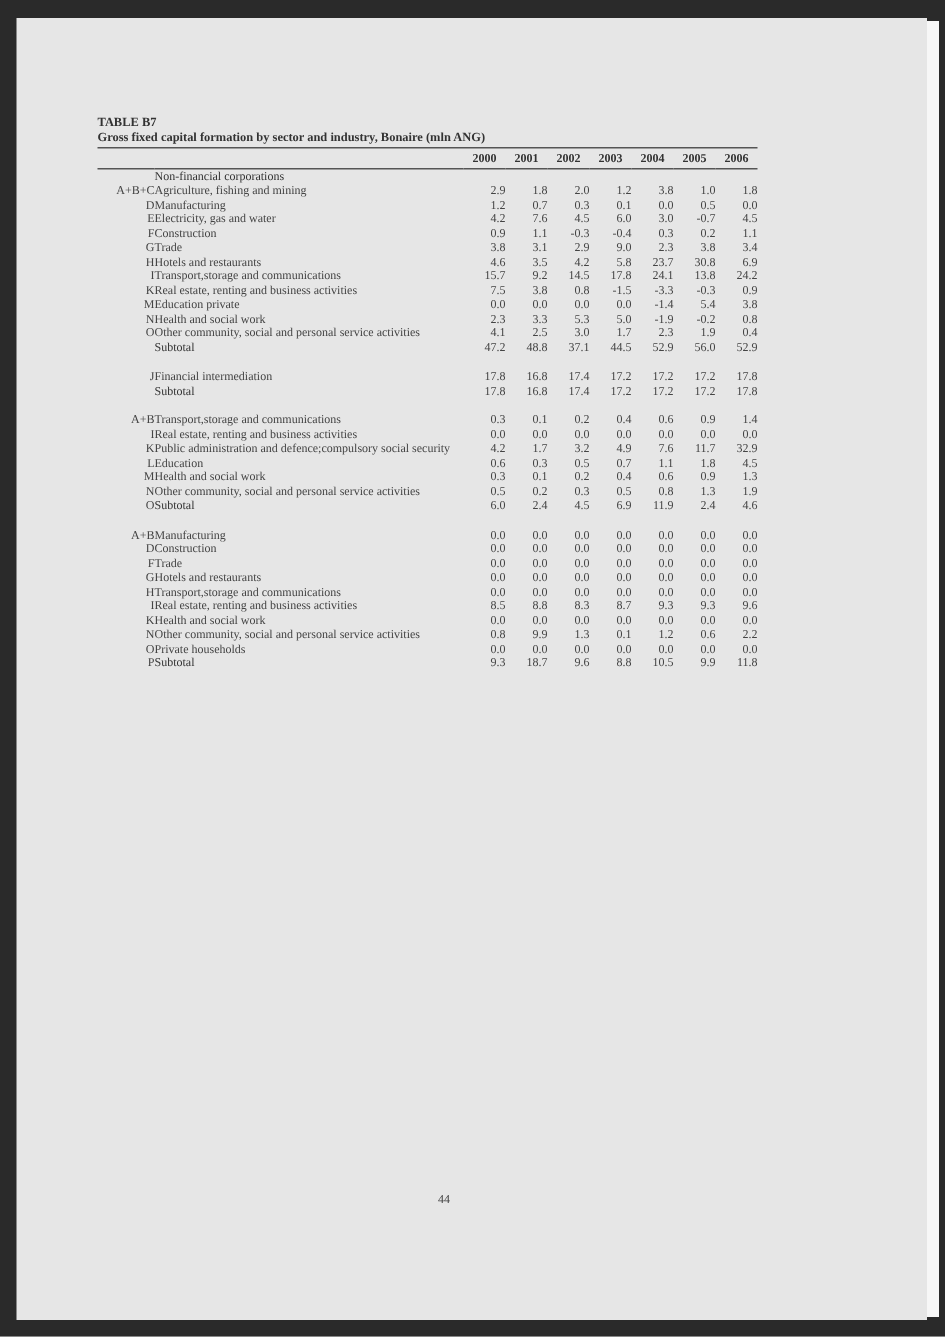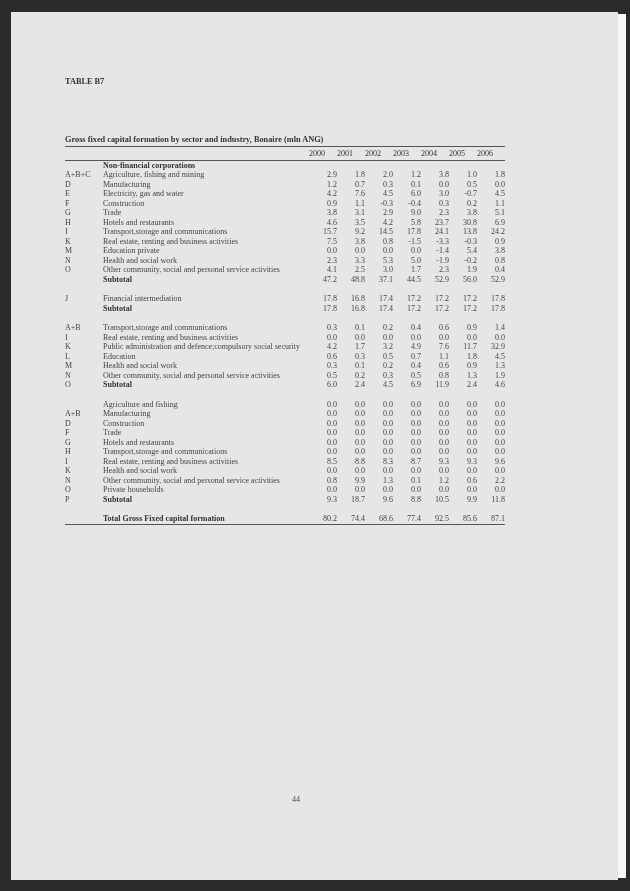--- a/index.html
+++ b/index.html
@@ -14,31 +14,31 @@
     background: #e6e6e6;
   }
   .page-edge {
     position: absolute; left: 618px; top: 14px; width: 8px; height: 864px;
     background: #f7f7f7;
   }
   .table-wrap {
     position: absolute; left: 65px; top: 77px; width: 440px;
   }
   .tlabel { font-size: 8.3px; font-weight: bold; color: #333; line-height: 10px; height: 10px; }
-  .ttitle { font-size: 8.3px; font-weight: bold; color: #333; line-height: 10px; height: 10px; border-bottom: 1px solid #555; padding-bottom: 1px; margin-top: 48px; }
+  .ttitle { font-size: 8.3px; font-weight: bold; color: #333; line-height: 10px; height: 10px; border-bottom: 1px solid #555; padding-bottom: 1px; }
   table { border-collapse: collapse; width: 440px; table-layout: fixed; font-size: 8px; color: #444; }
   td, th { padding: 0; line-height: 9.5px; height: 9.5px; white-space: nowrap; overflow: visible; }
-  th { font-weight: normal; text-align: left; color: #333; }
+  th { font-weight: bold; text-align: center; color: #333; }
   thead tr th { border-bottom: 1px solid #555; padding-top: 2px; padding-bottom: 1px; }
   col.code { width: 38px; }
   col.desc { width: 206px; }
   col.yr { width: 28px; }
   td.num { text-align: right; }
-  td.code { text-align: left; }
-  tr.section td.desc, tr.subtotal td.desc, tr.total td.desc { font-weight: bold; color: #333; }
+  td.code { text-align: right; }
+  tr.section td.desc, tr.subtotal td.desc, tr.total td.desc { font-weight: normal; color: #333; }
   tr.spacer td { height: 10px; }
   tr.total td { border-bottom: 1px solid #555; }
   .page-num { position: absolute; left: 292px; top: 795px; font-size: 8px; color: #444; }
 </style>
 </head>
 <body>
 
 <div class="page"></div>
 <div class="page-edge"></div>
 
@@ -128,21 +128,21 @@
         </tr>
         <tr class="item">
           <td class="code">G</td>
           <td class="desc">Trade</td>
           <td class="num">3.8</td>
           <td class="num">3.1</td>
           <td class="num">2.9</td>
           <td class="num">9.0</td>
           <td class="num">2.3</td>
           <td class="num">3.8</td>
-          <td class="num">5.1</td>
+          <td class="num">3.4</td>
         </tr>
         <tr class="item">
           <td class="code">H</td>
           <td class="desc">Hotels and restaurants</td>
           <td class="num">4.6</td>
           <td class="num">3.5</td>
           <td class="num">4.2</td>
           <td class="num">5.8</td>
           <td class="num">23.7</td>
           <td class="num">30.8</td>
@@ -316,31 +316,20 @@
           <td class="num">4.5</td>
           <td class="num">6.9</td>
           <td class="num">11.9</td>
           <td class="num">2.4</td>
           <td class="num">4.6</td>
         </tr>
         <tr class="spacer">
           <td colspan="9"></td>
         </tr>
         <tr class="item">
-          <td class="code"></td>
-          <td class="desc">Agriculture and fishing</td>
-          <td class="num">0.0</td>
-          <td class="num">0.0</td>
-          <td class="num">0.0</td>
-          <td class="num">0.0</td>
-          <td class="num">0.0</td>
-          <td class="num">0.0</td>
-          <td class="num">0.0</td>
-        </tr>
-        <tr class="item">
           <td class="code">A+B</td>
           <td class="desc">Manufacturing</td>
           <td class="num">0.0</td>
           <td class="num">0.0</td>
           <td class="num">0.0</td>
           <td class="num">0.0</td>
           <td class="num">0.0</td>
           <td class="num">0.0</td>
           <td class="num">0.0</td>
         </tr>
@@ -439,28 +428,17 @@
           <td class="num">18.7</td>
           <td class="num">9.6</td>
           <td class="num">8.8</td>
           <td class="num">10.5</td>
           <td class="num">9.9</td>
           <td class="num">11.8</td>
         </tr>
         <tr class="spacer">
           <td colspan="9"></td>
         </tr>
-        <tr class="total">
-          <td class="code"></td>
-          <td class="desc">Total Gross Fixed capital formation</td>
-          <td class="num">80.2</td>
-          <td class="num">74.4</td>
-          <td class="num">68.6</td>
-          <td class="num">77.4</td>
-          <td class="num">92.5</td>
-          <td class="num">85.6</td>
-          <td class="num">87.1</td>
-        </tr>
       </tbody>
   </table>
 </div>
 
 <div class="page-num">44</div>
 
 </body></html>

